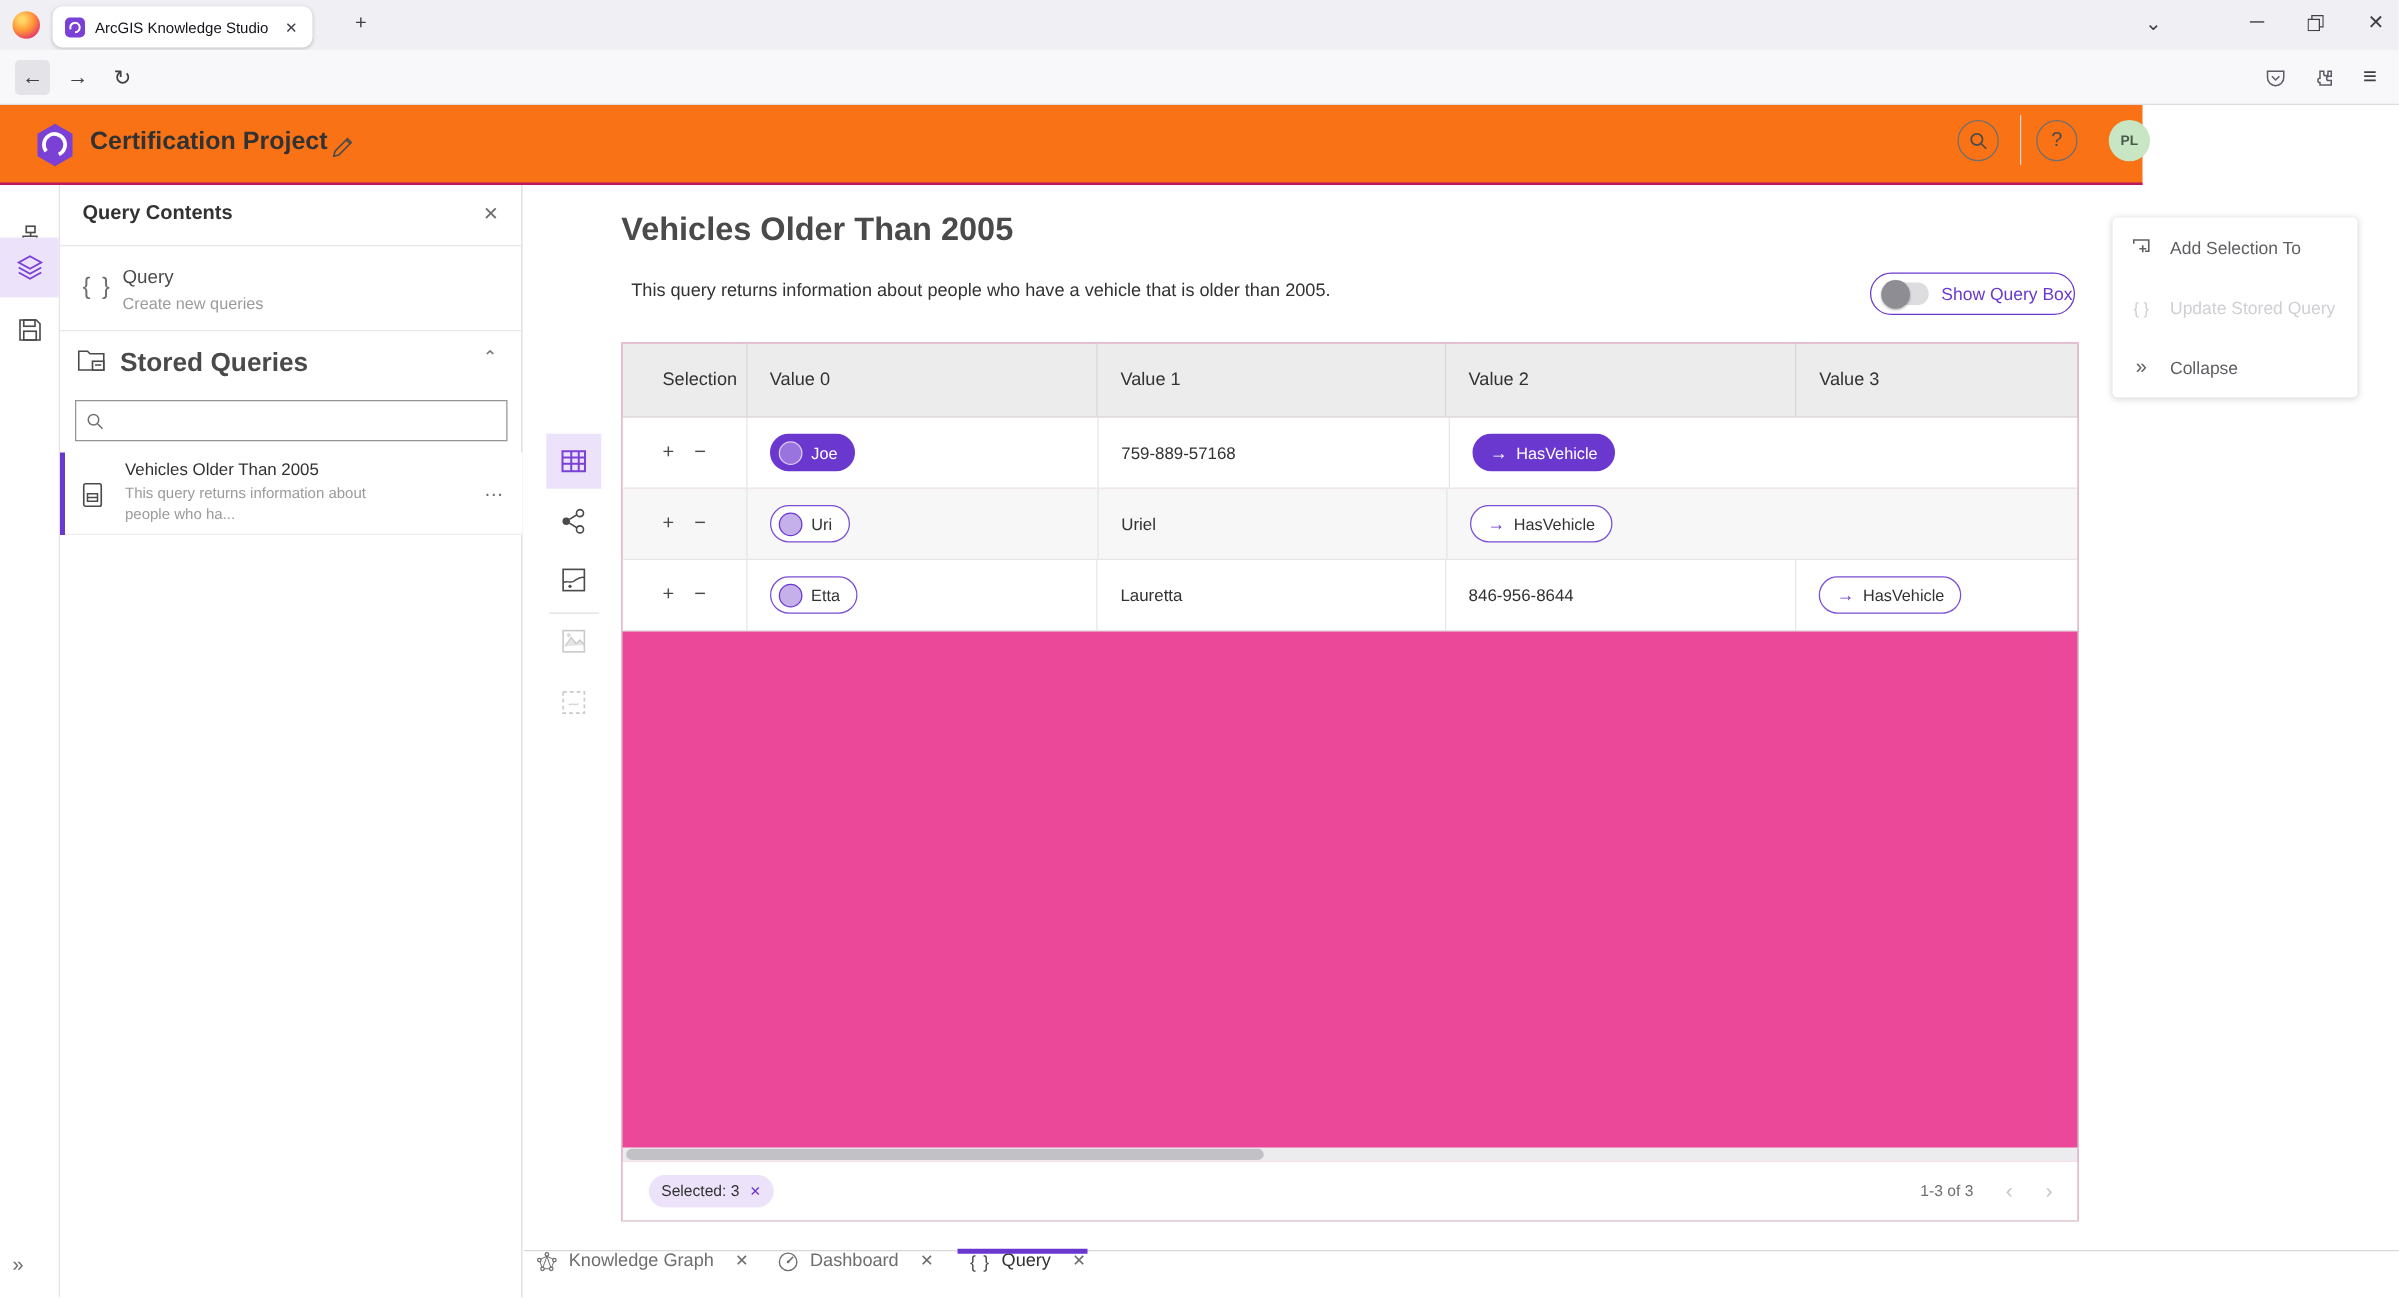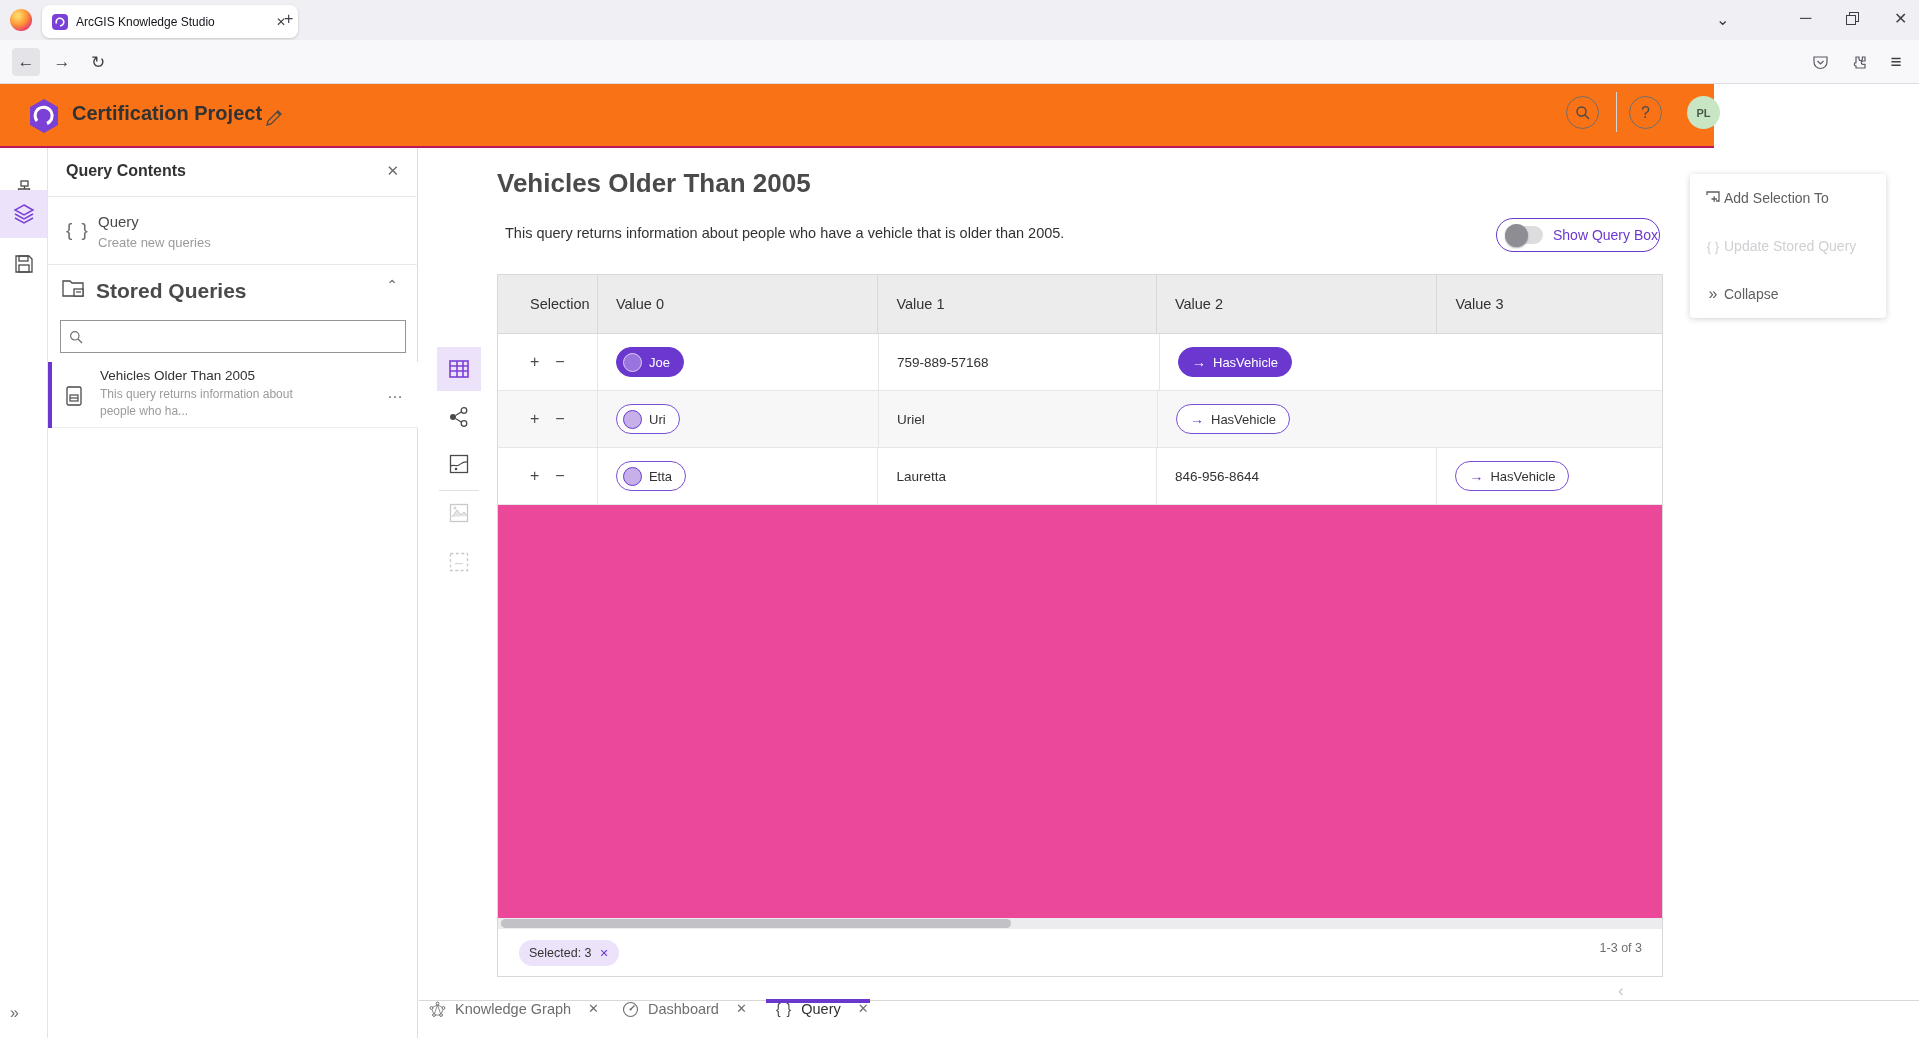--- a/index.html
+++ b/index.html
@@ -4,21 +4,21 @@
 <style>
   * { margin:0; padding:0; box-sizing:border-box; }
   html,body { width:1919px; height:1038px; overflow:hidden; font-family:"Liberation Sans", sans-serif; background:#fff; }
   .abs { position:absolute; }
   svg { display:block; }
 
   
   #titlebar { position:absolute; left:0; top:0; width:1919px; height:40px; background:#f0f0f4; }
   #fx-logo { position:absolute; left:10px; top:9px; width:22px; height:22px; border-radius:50%;
              background:radial-gradient(circle at 35% 30%, #ffd567 10%, #ff9436 45%, #e3336f 80%, #b5007f 100%); }
-  .tab { position:absolute; left:42px; top:5px; width:256px; height:33px; background:#fff; border-radius:8px;
+  .tab { position:absolute; left:42px; top:5px; width:208px; height:33px; background:#fff; border-radius:8px;
          box-shadow:0 1px 3px rgba(0,0,0,.18); display:flex; align-items:center; padding:0 10px; gap:8px; }
   .tab-favicon { width:16px; height:16px; border-radius:4px; background:#7b40d6; display:flex; align-items:center; justify-content:center; flex:none; }
   .tab-title { font-size:12px; color:#15141a; white-space:nowrap; overflow:hidden; flex:1; }
   .tab-close { font-size:12px; color:#3f3f46; cursor:default; padding:0 2px; }
   .chrome-glyph { position:absolute; color:#3f3f46; font-size:16px; line-height:1; }
   #navbar { position:absolute; left:0; top:40px; width:1919px; height:44px; background:#f8f8fa; border-bottom:1px solid #dcdce1; }
   .nav-btn { position:absolute; top:8px; width:28px; height:28px; display:flex; align-items:center; justify-content:center;
              color:#3f3f46; font-size:17px; border-radius:4px; }
   #urlbar { position:absolute; left:228px; top:46px; width:1462px; height:32px; background:#efeff2; border-radius:6px;
             display:flex; align-items:center; padding:0 10px; gap:8px; }
@@ -70,21 +70,21 @@
   #main-desc { position:absolute; left:505px; top:225px; font-size:14.5px; color:#323232; }
   #toggle-pill { position:absolute; left:1496px; top:218px; width:164px; height:34px; border:1.5px solid #6b38cf; border-radius:17px;
                  display:flex; align-items:center; padding:0 12px 0 10px; gap:10px; background:#fff; }
   #toggle-track { width:36px; height:18px; background:#dddde0; border-radius:9px; position:relative; flex:none; }
   #toggle-knob { position:absolute; left:-2px; top:-2.5px; width:23px; height:23px; border-radius:50%; background:#8d8d93; box-shadow:0 1px 2px rgba(0,0,0,.3); }
   #toggle-label { font-size:14px; color:#6b38cf; white-space:nowrap; }
 
   
   #ctx-menu { position:absolute; left:1690px; top:174px; width:196px; height:144px; background:#fff; border-radius:4px;
               box-shadow:0 1px 6px rgba(0,0,0,.18); }
-  .ctx-item { height:48px; display:flex; align-items:center; padding:0 14px; gap:2px; font-size:14px; }
+  .ctx-item { height:48px; display:flex; align-items:center; padding:0 14px; gap:14px; font-size:14px; }
   .ctx-icon { width:18px; display:flex; justify-content:center; flex:none; }
   .ctx-enabled { color:#5f5f63; }
   .ctx-disabled { color:#cfcfd4; }
 
   
   #card { position:absolute; left:497px; top:274px; width:1166px; height:703px; border:1px solid #d8d8d8; background:#ec4899; }
   .trow, #thead-row { display:flex; width:100%; }
   #thead-row { height:59px; background:#ececec; border-bottom:1px solid #d8d8d8; }
   .th { font-size:14.5px; color:#323232; display:flex; align-items:center; padding-left:18px; border-right:1px solid #d8d8d8; }
   .trow { height:57px; border-bottom:1px solid #e6e6e6; background:#fff; }
@@ -104,21 +104,21 @@
   .outline .pill-avatar { background:#c5b0ea; border:1.5px solid #6b38cf; }
   .rel-arrow { font-size:14px; }
 
   
   #hscroll { position:absolute; left:0px; top:643px; width:1164px; height:11px; background:#ececee; }
   #hscroll-thumb { position:absolute; left:3px; top:1px; width:510px; height:9px; background:#c2c2c6; border-radius:5px; }
   #card-footer { position:absolute; left:0; top:654px; width:1164px; height:47px; background:#fff; display:flex; align-items:center; }
   #sel-chip { position:absolute; left:21px; top:11px; height:26px; background:#ece3fb; border-radius:13px; display:flex;
               align-items:center; padding:0 10px; gap:8px; font-size:12.5px; color:#323232; }
   #sel-chip .chip-x { font-size:11px; color:#6b38cf; }
-  #pager { position:absolute; right:20px; top:12px; height:47px; display:flex; align-items:center; gap:26px;flex-direction:column; }
+  #pager { position:absolute; right:20px; top:0; height:47px; display:flex; align-items:center; gap:26px; }
   #pager-range { font-size:12.5px; color:#6e6e6e; }
   .pager-arrow { font-size:17px; color:#c4c4c8; }
 
   
   #bottom-bar { position:absolute; left:419px; top:1000px; width:1500px; height:38px; background:#fff; border-top:1px solid #d8d8d8; }
   .btab { position:absolute; top:0; height:38px; display:flex; align-items:flex-start; gap:9px; font-size:14.5px; color:#6e6e6e; }
   .btab .tclose { font-size:13px; color:#6e6e6e; margin-left:8px; }
   .btab-braces { font-size:14px; color:#4a4a4a; letter-spacing:1px; }
   #active-tab-bar { position:absolute; left:347px; top:-2px; width:104px; height:4px; background:#6b38cf; }
   #rail-expand { position:absolute; left:10px; top:1004px; font-size:16px; color:#6e6e6e; }

